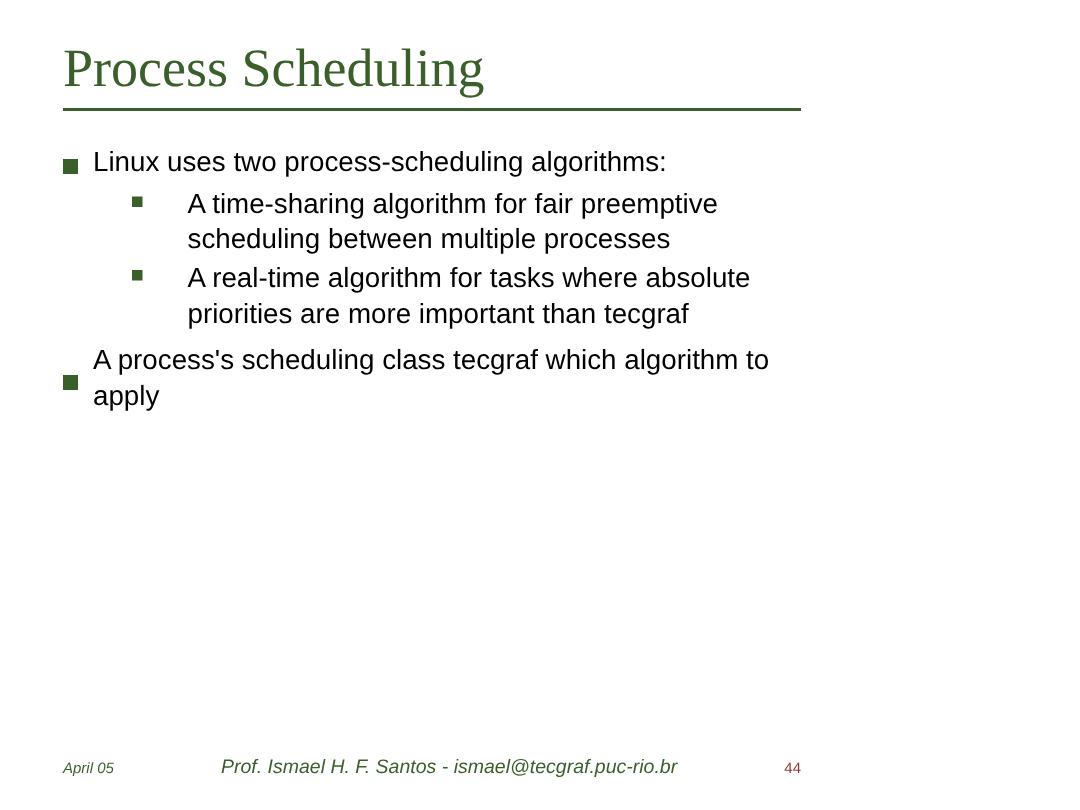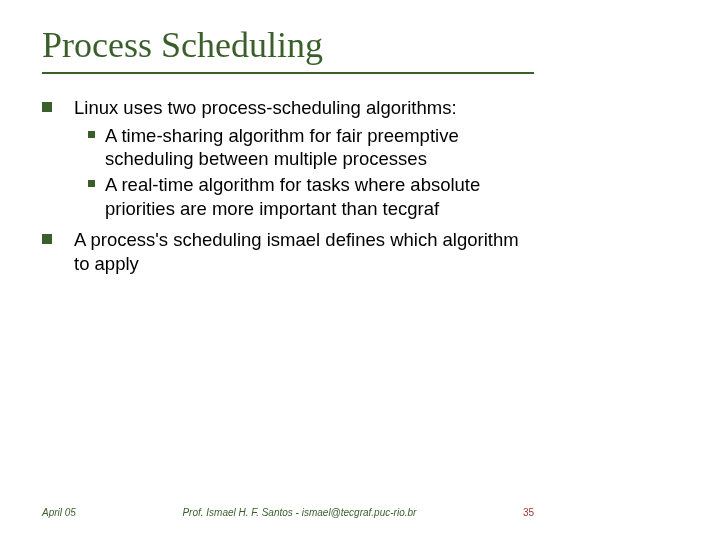--- a/index.html
+++ b/index.html
@@ -25,41 +25,41 @@
     padding-bottom: 6px;
     margin-bottom: 22px;
   }
   .content {
     font-size: 18.5px;
     line-height: 1.28;
     color: #000;
   }
   .top-item {
     display: flex;
-    align-items: flex-start;
+    align-items: center;
     margin-bottom: 4px;
-    gap: 12px;
   }
   .bullet-sq {
     width: 10px;
     height: 10px;
     background: #3a5f2a;
     flex: 0 0 10px;
     margin-top: 6px;
     margin-right: 10px;
   }
   .sub-list {
     padding-left: 46px;
     margin-top: 2px;
     margin-bottom: 8px;
   }
   .sub-item {
     display: flex;
     align-items: flex-start;
     margin-bottom: 2px;
+    gap: 20px;
   }
   .bullet-sm {
     width: 7px;
     height: 7px;
     background: #3a5f2a;
     flex: 0 0 7px;
     margin-top: 7px;
     margin-right: 10px;
   }
   .footer {
@@ -76,21 +76,21 @@
   }
   .footer-left {
     color: #3a5f2a;
     font-style: italic;
     font-family: Arial, sans-serif;
   }
   .footer-center {
     color: #3a5f2a;
     font-style: italic;
     font-family: Arial, sans-serif;
-    font-size: 10px;
+    font-size: 13px;
     text-align: center;
     flex: 1;
   }
   .footer-right {
     color: #9a3535;
     font-family: Arial, sans-serif;
   }
 </style>
 </head>
 <body>
@@ -112,24 +112,24 @@
         <div>A time-sharing algorithm for fair preemptive scheduling between multiple processes</div>
       </div>
       <div class="sub-item">
         <div class="bullet-sm"></div>
         <div>A real-time algorithm for tasks where absolute priorities are more important than tecgraf</div>
       </div>
     </div>
 
     <div class="top-item">
       <div class="bullet-sq"></div>
-      <div>A process's scheduling ismael defines which algorithm to apply</div>
+      <div>A process's scheduling class tecgraf which algorithm to apply</div>
     </div>
 
   </div>
 
   <div class="footer">
     <div class="footer-left">April 05</div>
     <div class="footer-center">Prof. Ismael H. F. Santos  -  ismael@tecgraf.puc-rio.br</div>
-    <div class="footer-right">35</div>
+    <div class="footer-right">44</div>
   </div>
 
 </div>
 
 </body></html>

